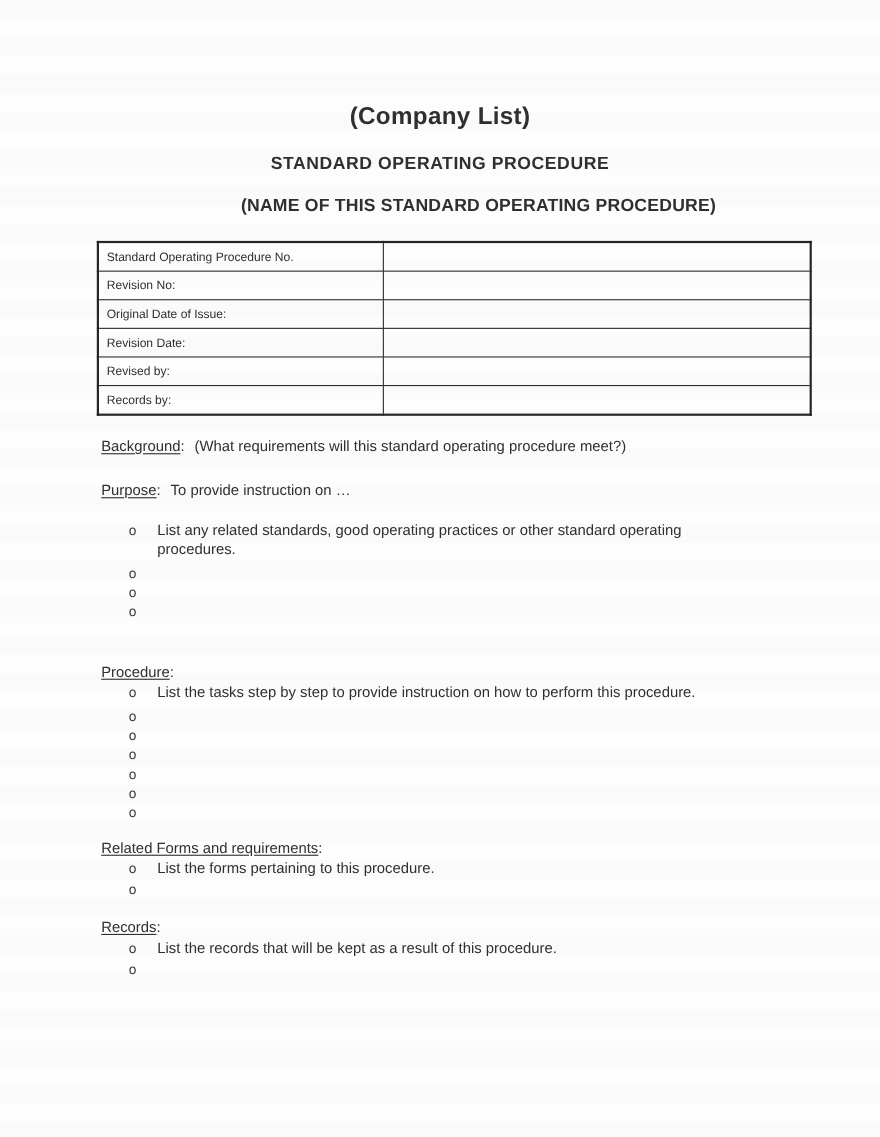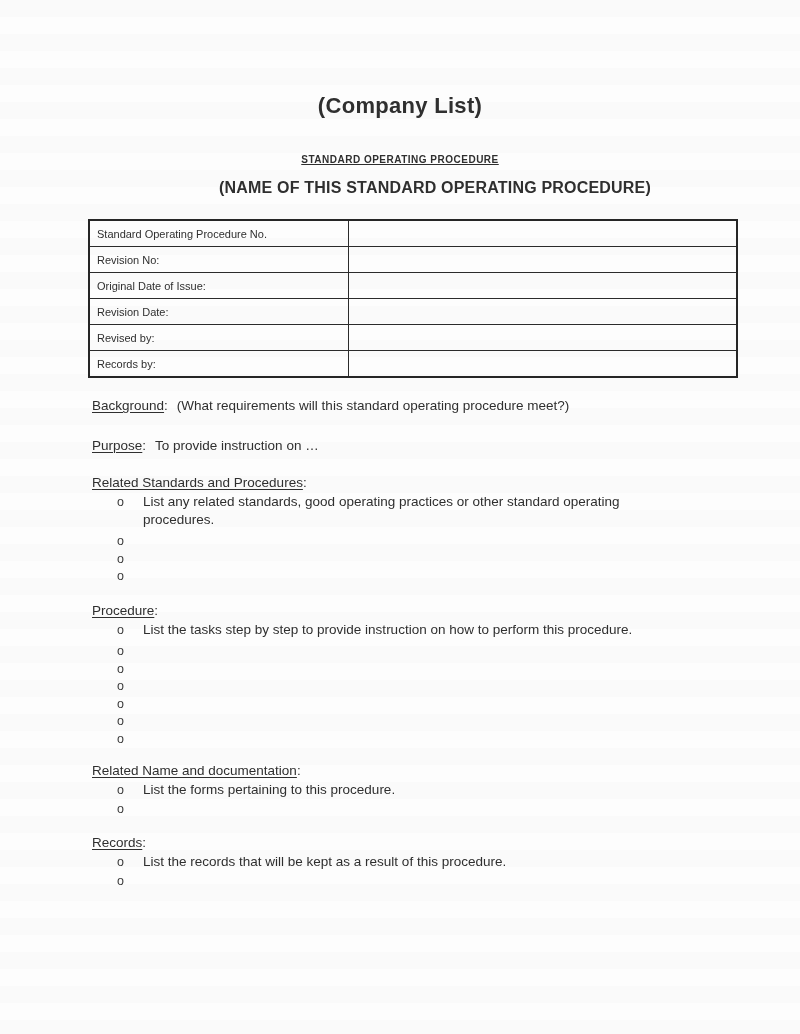--- a/index.html
+++ b/index.html
@@ -18,21 +18,21 @@
   
   .title {
     position: absolute;
     left: 0;
     width: 100%;
     text-align: center;
     font-weight: bold;
     white-space: nowrap;
   }
   .title.company { top: 93px;  font-size: 22px; letter-spacing: 0.3px; }
-  .title.doctype { top: 154px; font-size: 10px; letter-spacing: 0.5px; text-decoration: underline; }
+  .title.doctype { top: 141px; font-size: 16px; letter-spacing: 0.5px; }
   .title.docname { top: 179px; font-size: 16px; letter-spacing: 0.2px; padding-left: 35px; }
 
   
   table.info {
     position: absolute;
     left: 88px;
     top: 219px;
     width: 650px;
     border-collapse: collapse;
     border: 2px solid #262626;
@@ -123,23 +123,20 @@
 
   <div class="sec background">
     <span class="h">Background</span><span>:</span><span class="lead">(What requirements will this standard operating procedure meet?)</span>
   </div>
 
   <div class="sec purpose">
     <span class="h">Purpose</span><span>:</span><span class="lead">To provide instruction on …</span>
   </div>
 
   <div class="sec relstd">
-    <div class="heading-line">
-      <span class="h">Related Standards and Procedures</span><span>:</span>
-    </div>
     <div class="li">
       <span class="m">o</span>
       <span class="t">
         <div>List any related standards, good operating practices or other standard operating</div>
         <div>procedures.</div>
       </span>
     </div>
     <div class="li empty gap4">
         <span class="m">o</span>
         <span class="t"></span>
@@ -183,21 +180,21 @@
         <span class="t"></span>
       </div>
     <div class="li empty">
         <span class="m">o</span>
         <span class="t"></span>
       </div>
   </div>
 
   <div class="sec relforms">
     <div class="heading-line">
-      <span class="h">Related Name and documentation</span><span>:</span>
+      <span class="h">Related Forms and requirements</span><span>:</span>
     </div>
     <div class="li">
       <span class="m">o</span>
       <span class="t">List the forms pertaining to this procedure.</span>
     </div>
     <div class="li empty gap2">
         <span class="m">o</span>
         <span class="t"></span>
       </div>
   </div>

